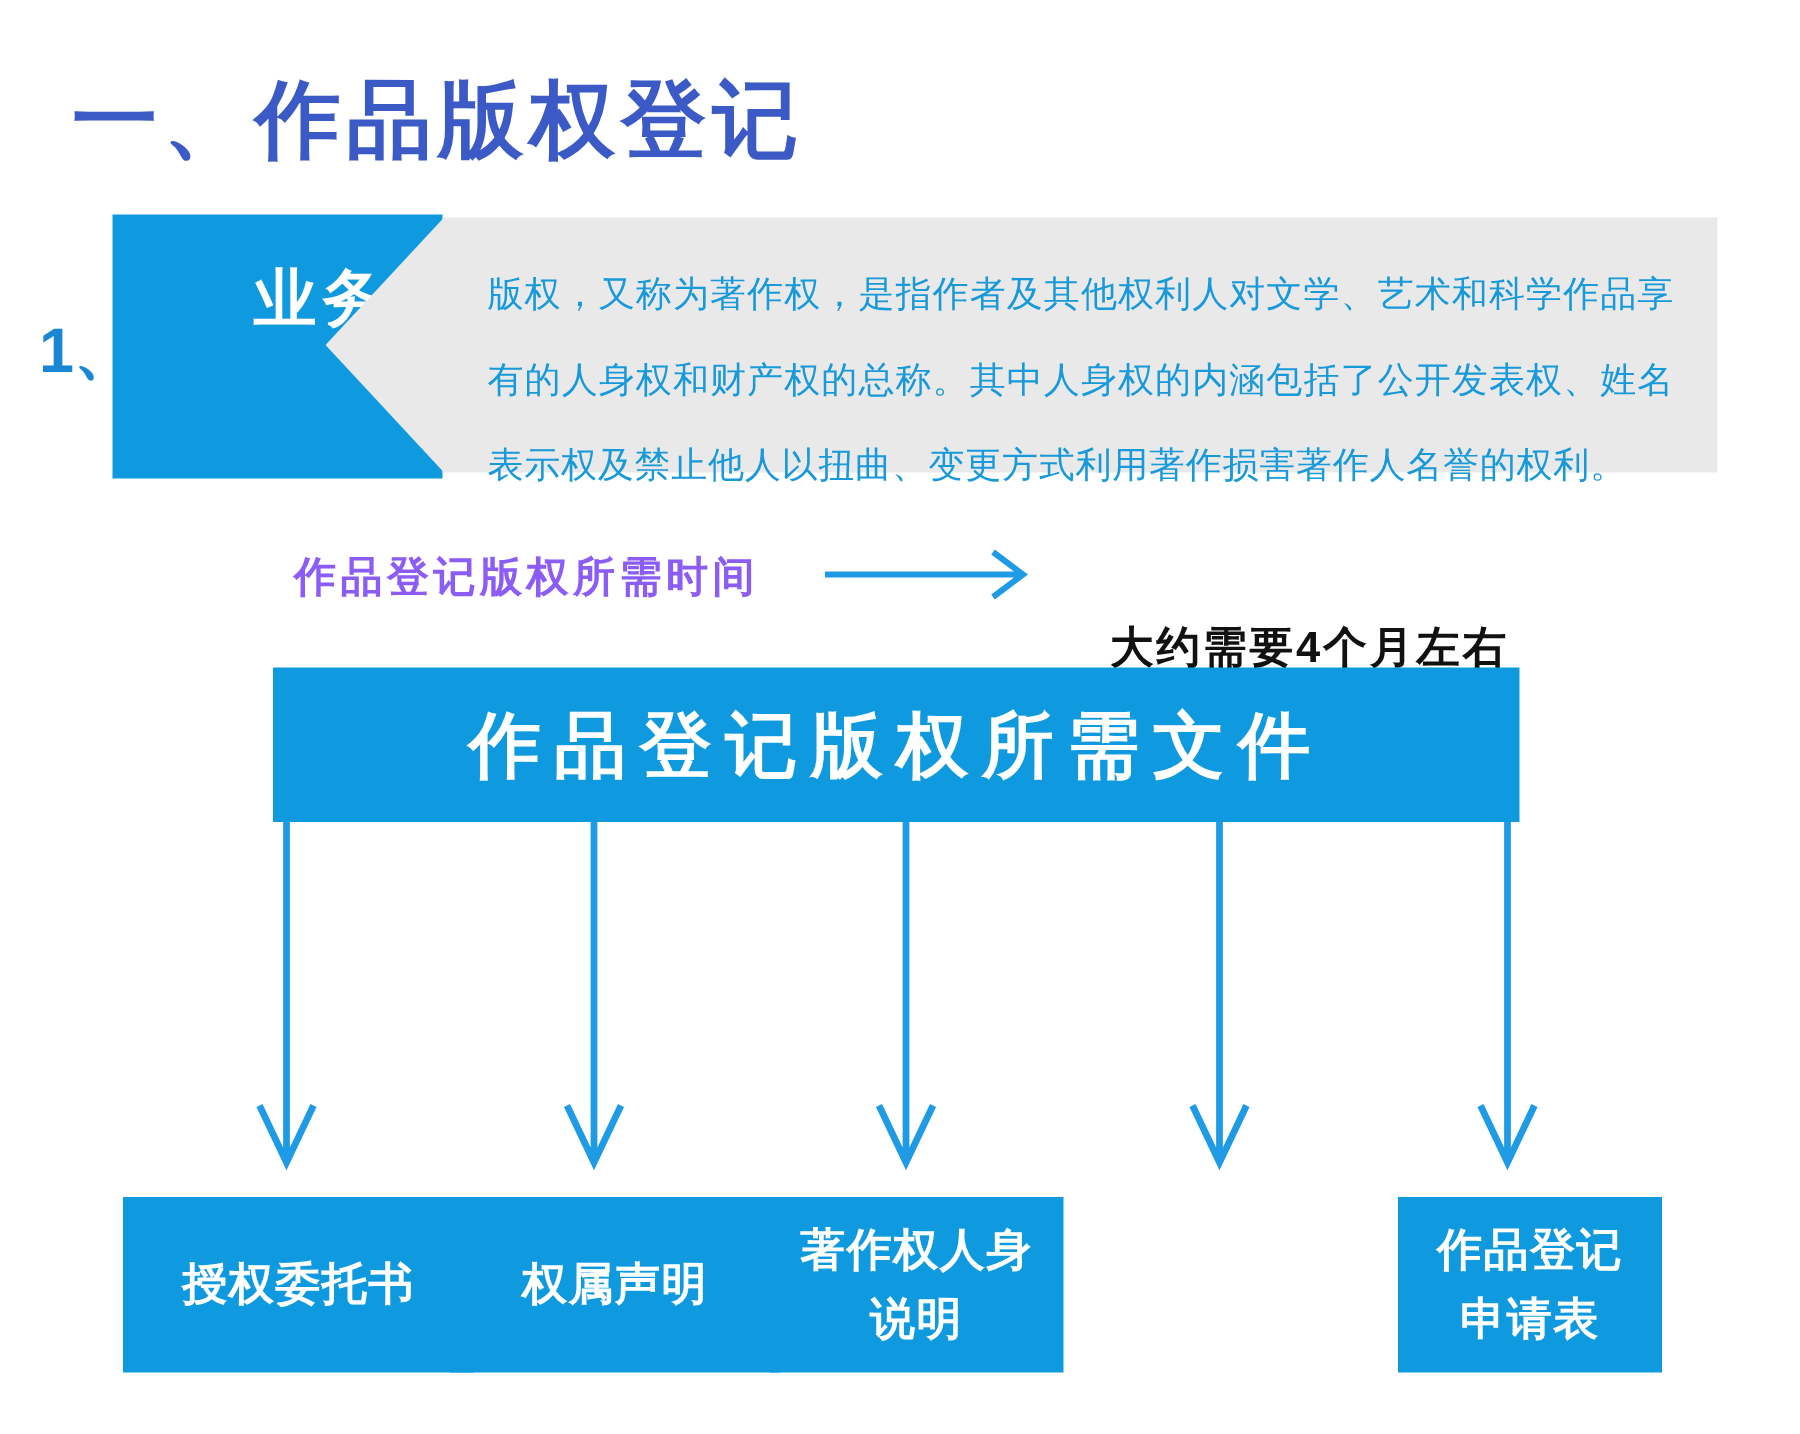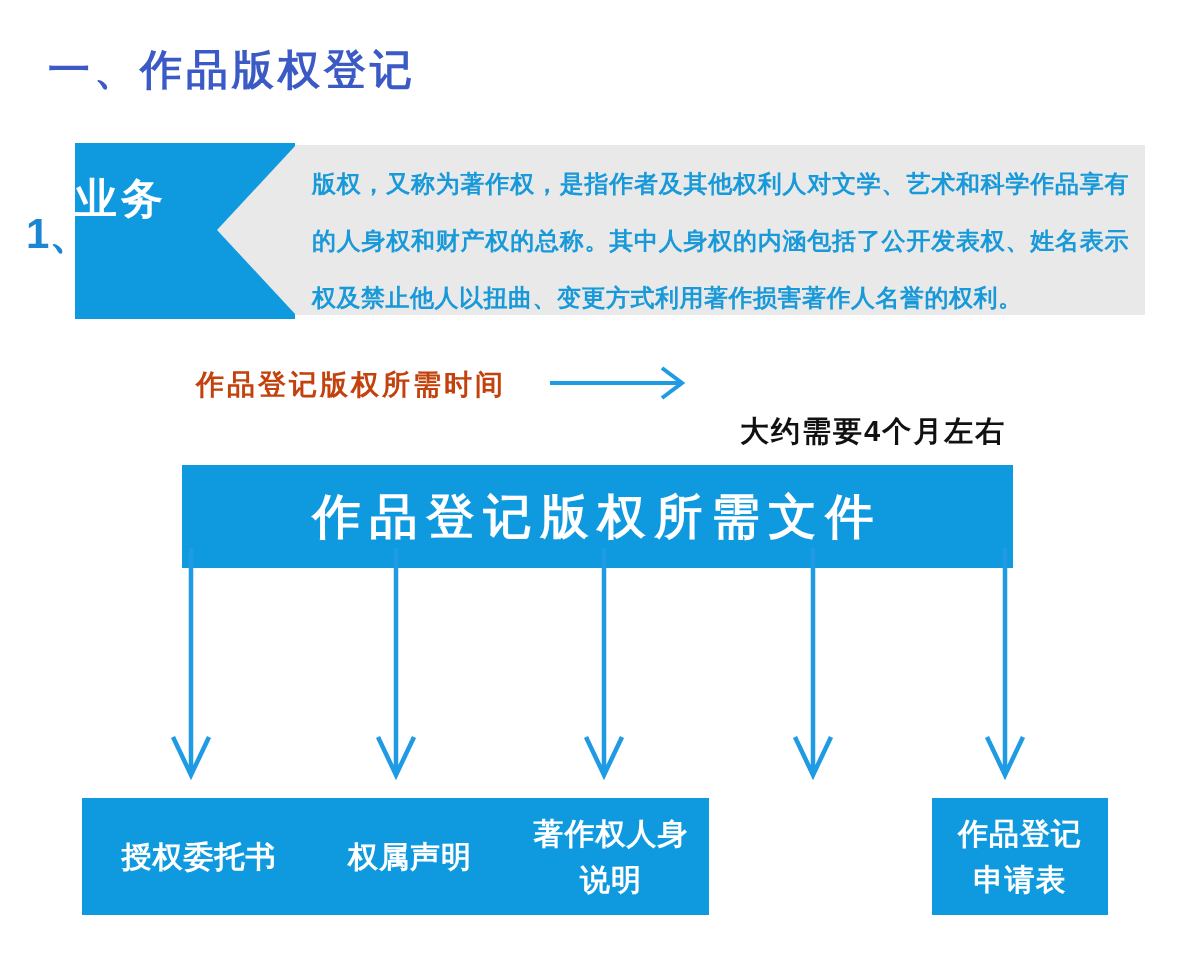--- a/index.html
+++ b/index.html
@@ -9,21 +9,21 @@
     width: 1200px;
     height: 956px;
     background: #ffffff;
     font-family: "Liberation Sans", sans-serif;
     overflow: hidden;
   }
   .page-title {
     position: absolute;
     left: 48px; top: 42px;
     margin: 0;
-    font-size: 42px;
+    font-size: 57px;
     font-weight: bold;
     letter-spacing: 4px;
     color: var(--title-blue);
     white-space: nowrap;
   }
   .section-number {
     position: absolute;
     left: 26px; top: 206px;
     font-size: 42px;
     font-weight: bold;
@@ -32,57 +32,57 @@
   .biz-tab {
     position: absolute;
     left: 75px; top: 143px;
     width: 220px; height: 176px;
     background: var(--primary-blue);
   }
   .biz-tab-text {
     position: absolute;
     left: 0; top: 24px;
     width: 186px;
-    text-align: left;
+    text-align: right;
     color: #ffffff;
     font-size: 42px;
     font-weight: bold;
     line-height: 63px;
     letter-spacing: 4px;
   }
   .desc-panel {
     position: absolute;
     left: 295px; top: 145px;
     width: 850px; height: 170px;
     background: var(--panel-gray);
   }
   .desc-notch {
     position: absolute;
     left: 217px; top: 145px;
     width: 79px; height: 170px;
     background: var(--panel-gray);
     clip-path: polygon(100% 0, 0 50%, 100% 100%);
   }
   .desc-text {
-    margin: 4px;
+    margin: 17px;
     padding: 6px 12px 0 13px;
     font-size: 24px;
-    font-weight: bold;
+    font-weight: normal;
     line-height: 57px;
     letter-spacing: 0.5px;
     color: var(--text-blue);
     text-align: justify;
   }
   .time-label {
     position: absolute;
     left: 196px; top: 366px;
     font-size: 28px;
     font-weight: bold;
     letter-spacing: 3px;
-    color: #c2410c;
+    color: #8b5cf6;
     white-space: nowrap;
   }
   .time-value {
     position: absolute;
     left: 740px; top: 364px;
     font-size: 29px;
     font-weight: bold;
     letter-spacing: 2px;
     color: #111111;
     white-space: nowrap;
@@ -99,21 +99,20 @@
     width: 831px; height: 103px;
     background: var(--primary-blue);
     display: flex;
     align-items: center;
     justify-content: center;
     color: #ffffff;
     font-size: 48px;
     font-weight: bold;
     letter-spacing: 9px;
     white-space: nowrap;
-    margin-top: 20px;
   }
   .v-arrow {
     position: absolute;
     top: 548px;
     color: var(--arrow-blue);
   }
   .doc-box {
     position: absolute;
     top: 798px;
     height: 117px;

